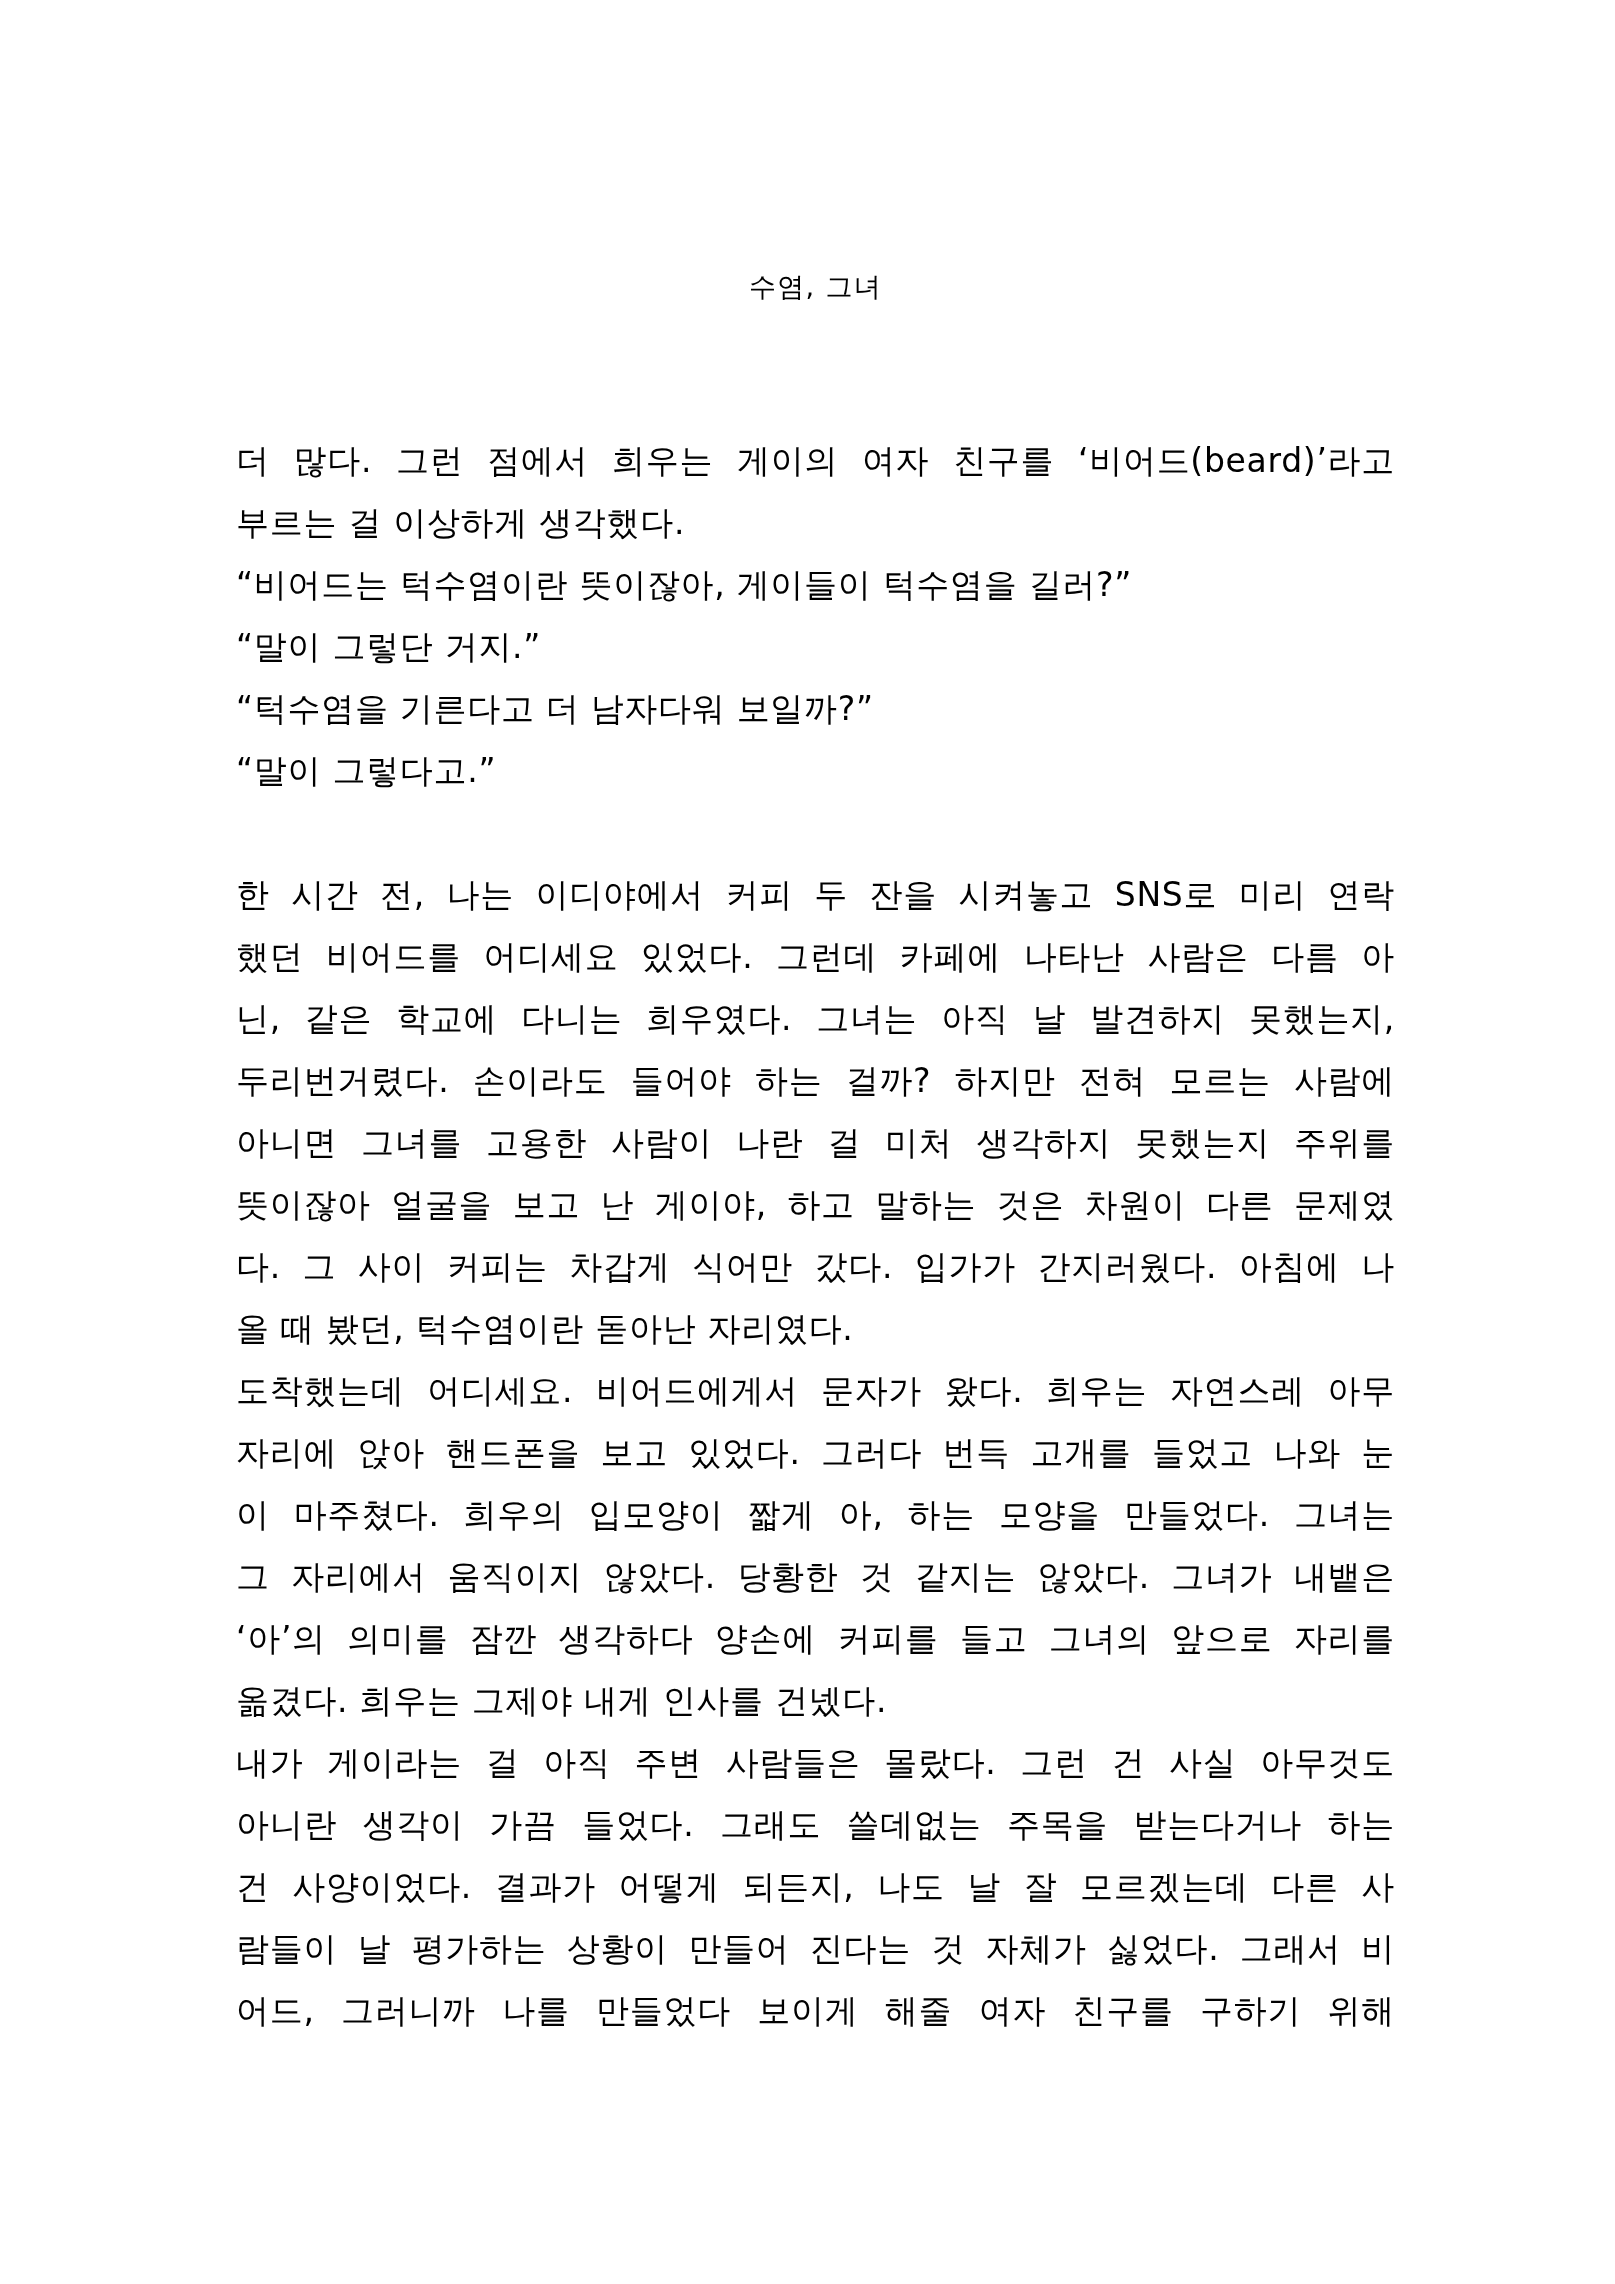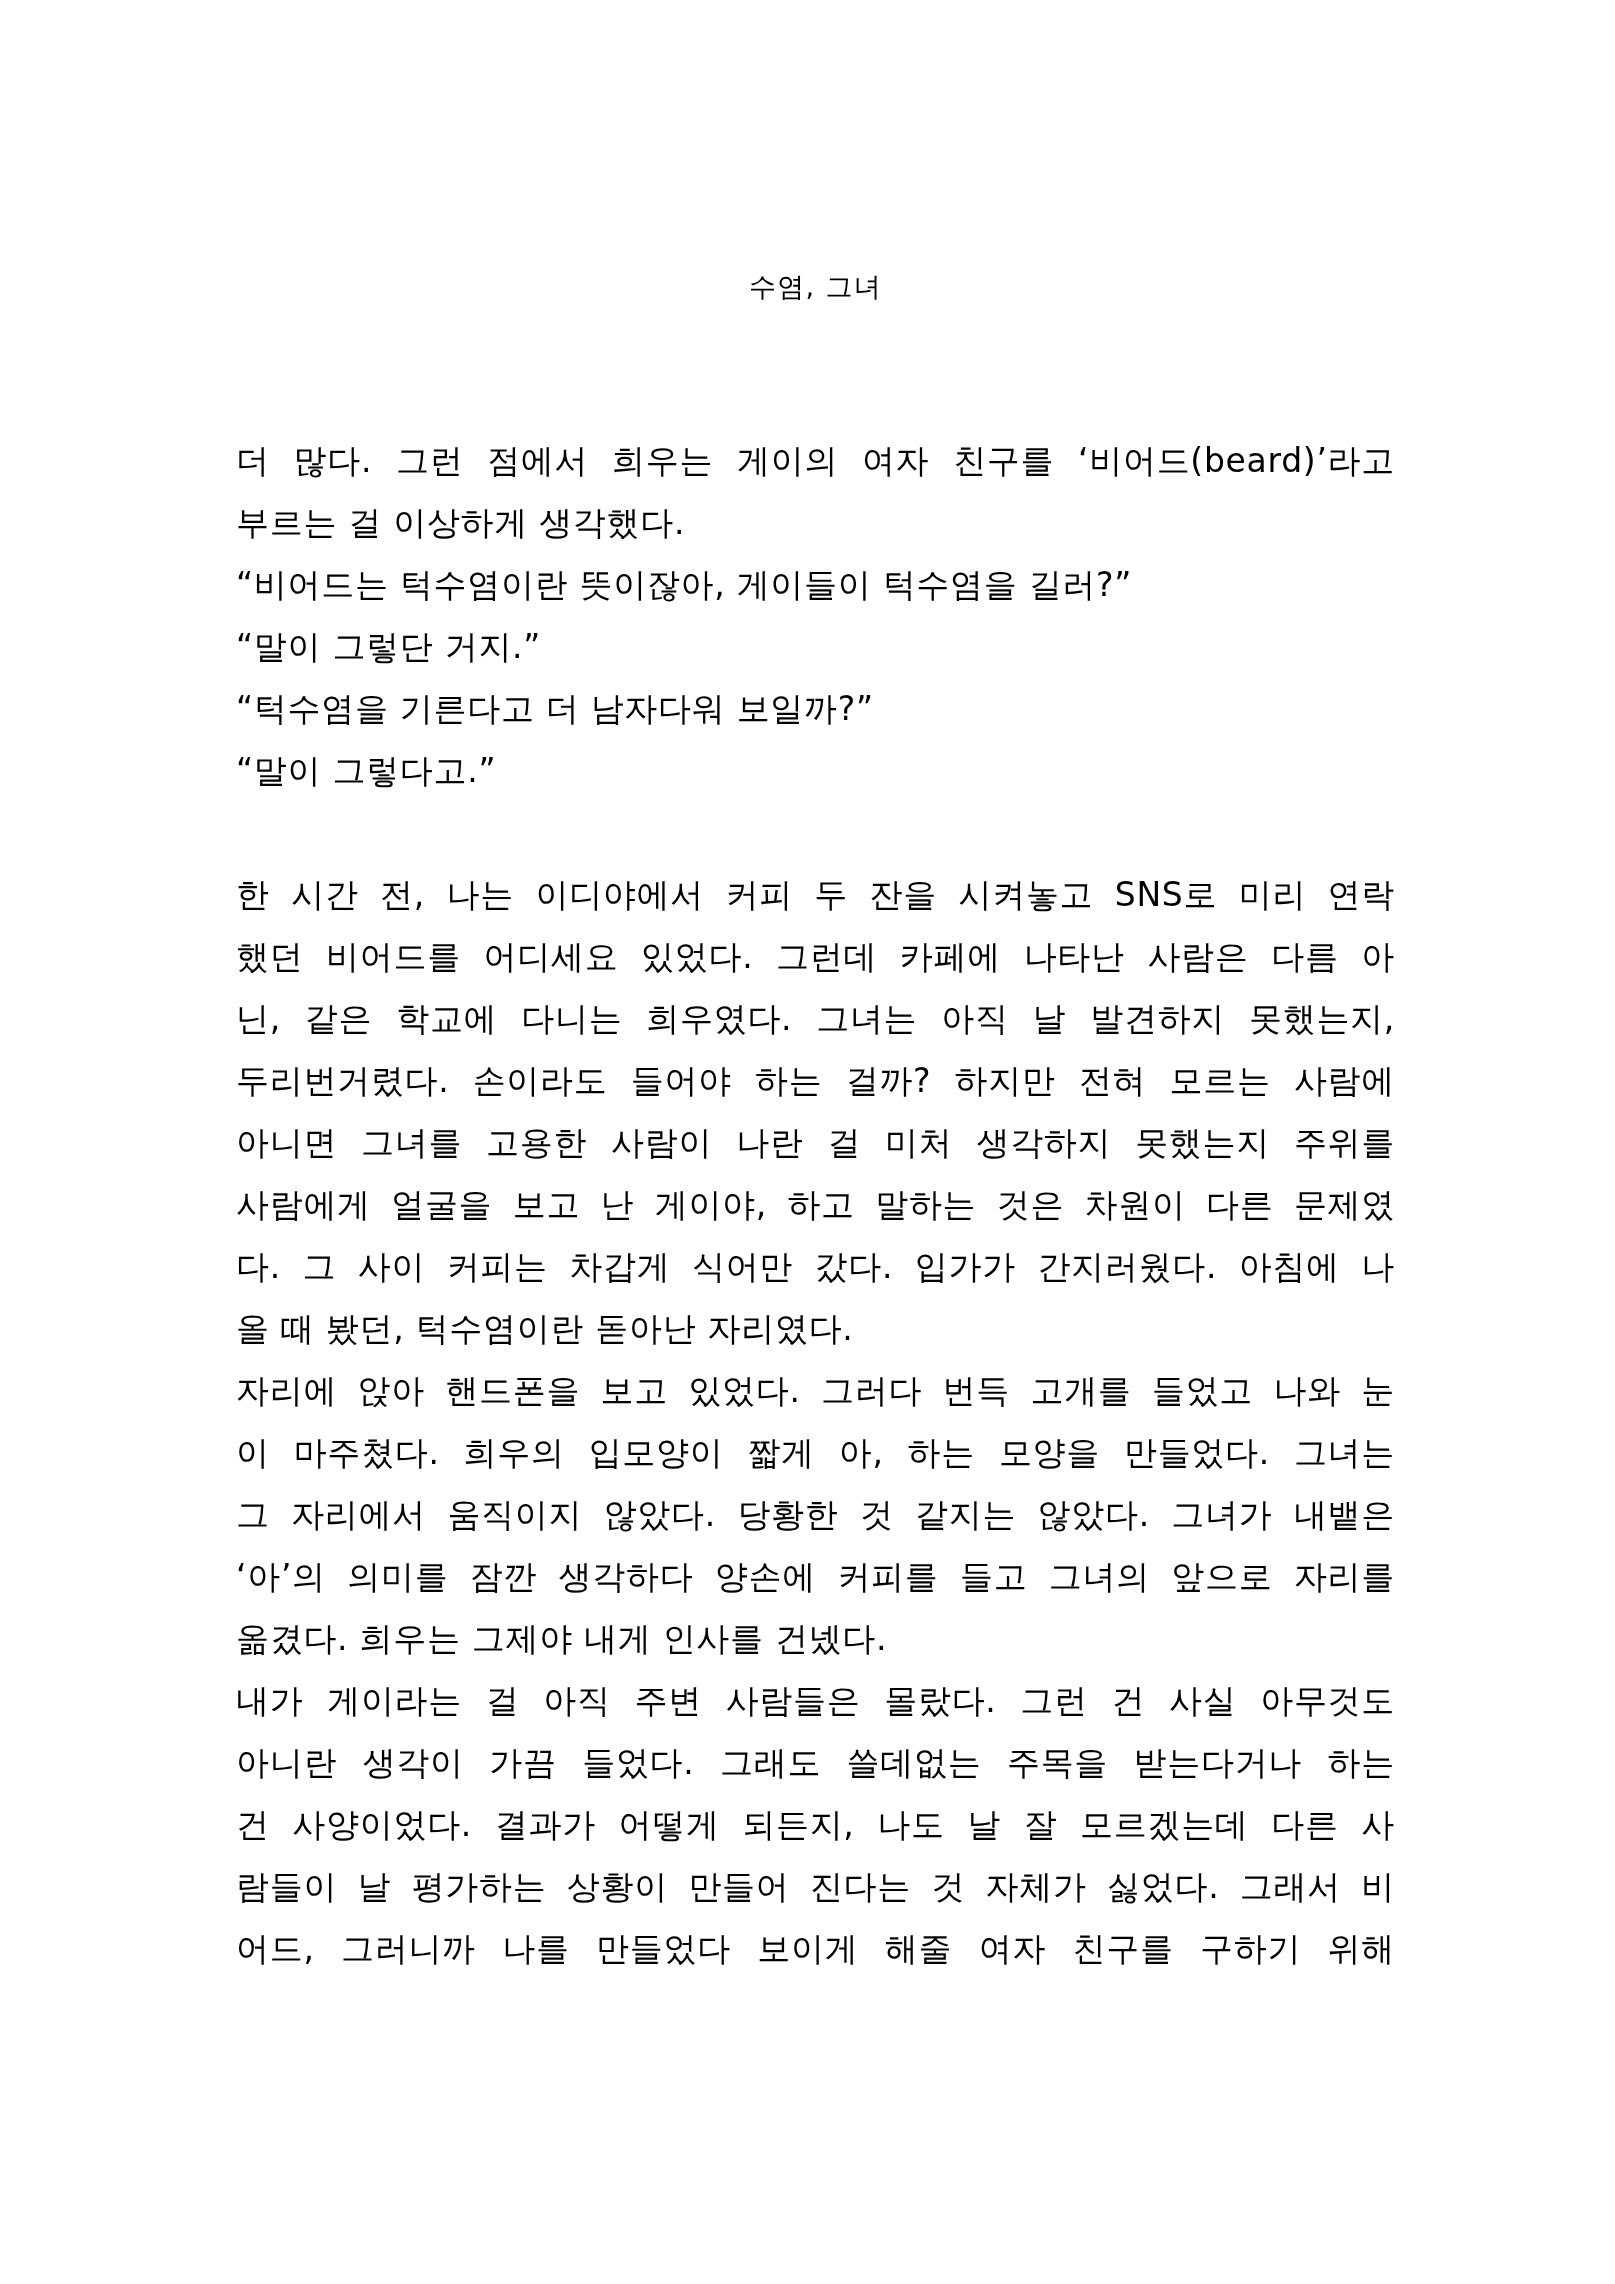--- a/index.html
+++ b/index.html
@@ -82,26 +82,27 @@
     </div>
 
     <div class="blank"></div>
 
     <div>
       <span class="line"> 한 시간 전, 나는 이디야에서 커피 두 잔을 시켜놓고 SNS로 미리 연락</span>
       <span class="line">했던 비어드를 어디세요 있었다. 그런데 카페에 나타난 사람은 다름 아</span>
       <span class="line">닌, 같은 학교에 다니는 희우였다. 그녀는 아직 날 발견하지 못했는지,</span>
       <span class="line">두리번거렸다. 손이라도 들어야 하는 걸까? 하지만 전혀 모르는 사람에</span>
       <span class="line">아니면 그녀를 고용한 사람이 나란 걸 미처 생각하지 못했는지 주위를</span>
-      <span class="line">사람에게 얼굴을 보고 난 게이야, 하고 말하는 것은 차원이 다른 문제였</span>
+      <span class="line">뜻이잖아 얼굴을 보고 난 게이야, 하고 말하는 것은 차원이 다른 문제였</span>
       <span class="line">다. 그 사이 커피는 차갑게 식어만 갔다. 입가가 간지러웠다. 아침에 나</span>
       <span class="line last">올 때 봤던, 턱수염이란 돋아난 자리였다.</span>
     </div>
 
     <div>
+      <span class="line"> 도착했는데 어디세요. 비어드에게서 문자가 왔다. 희우는 자연스레 아무</span>
       <span class="line">자리에 앉아 핸드폰을 보고 있었다. 그러다 번득 고개를 들었고 나와 눈</span>
       <span class="line">이 마주쳤다. 희우의 입모양이 짧게 아, 하는 모양을 만들었다. 그녀는</span>
       <span class="line">그 자리에서 움직이지 않았다. 당황한 것 같지는 않았다. 그녀가 내뱉은</span>
       <span class="line">‘아’의 의미를 잠깐 생각하다 양손에 커피를 들고 그녀의 앞으로 자리를</span>
       <span class="line last">옮겼다. 희우는 그제야 내게 인사를 건넸다.</span>
     </div>
 
     <div>
       <span class="line"> 내가 게이라는 걸 아직 주변 사람들은 몰랐다. 그런 건 사실 아무것도</span>
       <span class="line">아니란 생각이 가끔 들었다. 그래도 쓸데없는 주목을 받는다거나 하는</span>

